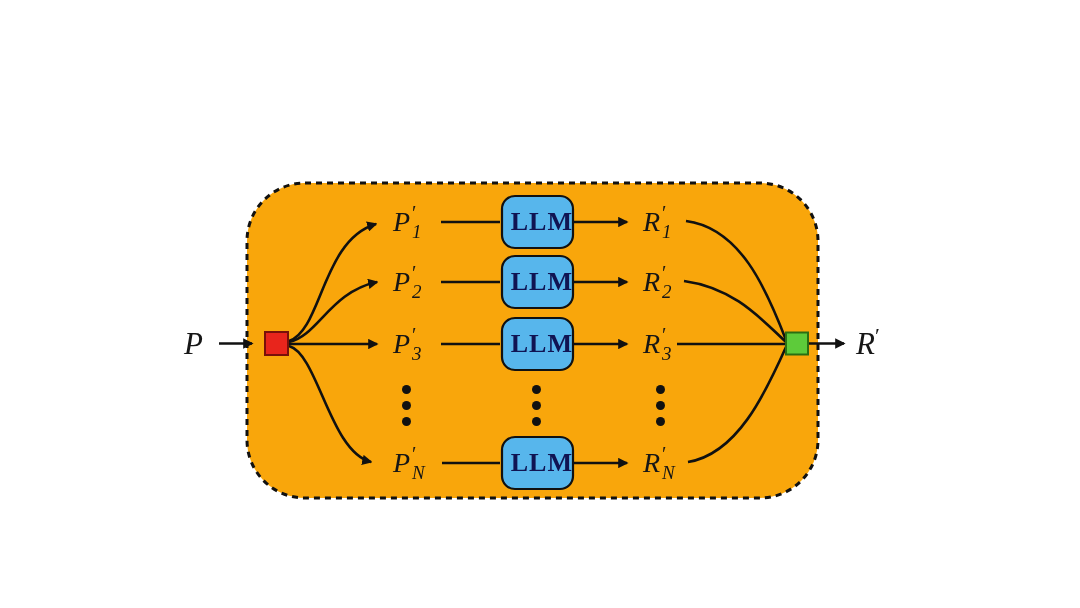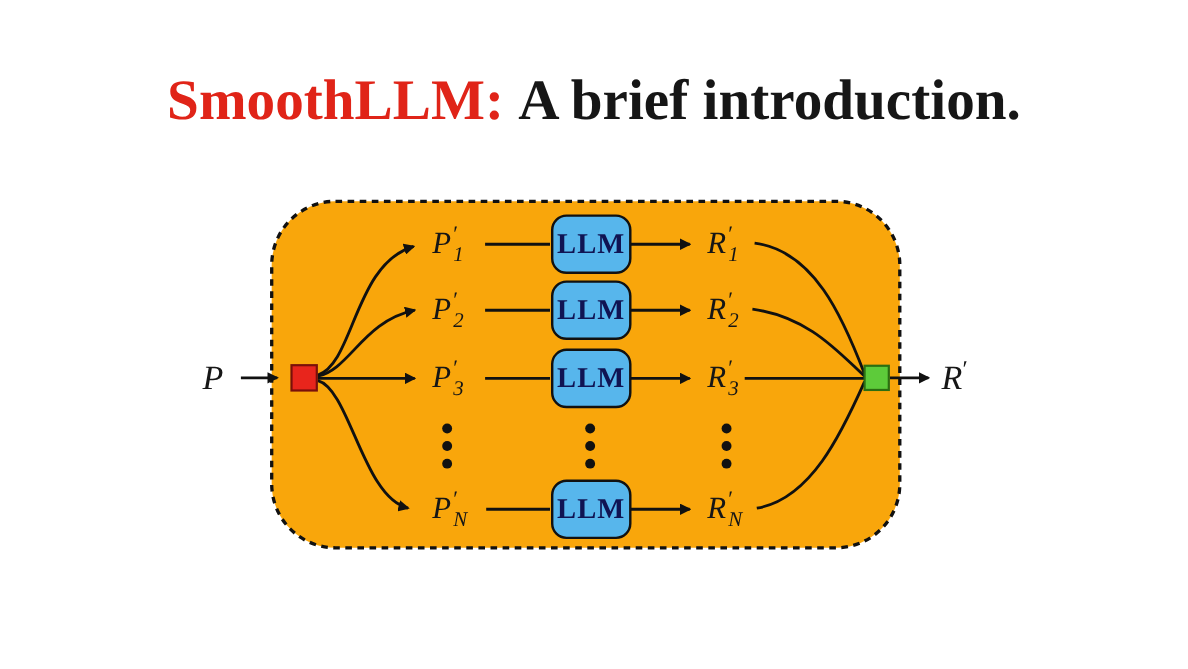--- a/index.html
+++ b/index.html
@@ -17,33 +17,32 @@
           font-family:"Liberation Serif",serif;font-style:italic;white-space:nowrap;}
   .row-label{font-size:28px;height:42px;}
   .row-label .base{display:inline-block;line-height:42px;}
   .ss{display:inline-block;position:relative;width:16px;height:42px;vertical-align:top;}
   .ss .prime{position:absolute;top:2px;left:2px;font-size:20px;line-height:1;font-style:normal;}
   .ss .sub{position:absolute;bottom:2px;left:2px;font-size:19px;line-height:1;}
   .io-label{font-size:31px;height:44px;line-height:44px;}
   .oprime{font-size:22px;position:relative;top:-11px;font-style:normal;}
   
   .llm-text{position:absolute;z-index:2;width:71px;height:32px;line-height:32px;
-            text-align:center;font-size:26px;font-weight:600;letter-spacing:1px;
+            text-align:right;font-size:26px;font-weight:600;letter-spacing:1px;
             color:var(--llm-text,#101453);font-family:"Liberation Serif",serif;}
   
   .vdots{position:absolute;z-index:2;display:flex;flex-direction:column;gap:7px;}
   .vdots i{display:block;width:9px;height:9px;border-radius:50%;
            background:var(--line-color,#111);}
 </style>
 </head>
 <body>
 
 <div class="page">
 
-  <h1 class="title"><span class="t-highlight">SmoothLLM:</span><span class="t-rest">A brief introduction.</span></h1>
 
   <svg class="diagram-svg" width="1080" height="608" viewBox="0 0 1080 608">
     <defs>
       <marker id="arrow" viewBox="0 0 10 10" refX="8.5" refY="5" markerWidth="4" markerHeight="4" orient="auto-start-reverse">
         <path d="M0,0 L10,5 L0,10 z" fill="var(--line-color,#111)"></path>
       </marker>
     </defs>
 
     <rect x="247" y="183" width="571" height="315" rx="58" fill="var(--container-fill,#F9A60B)" stroke="var(--container-border,#111)" stroke-width="3" stroke-dasharray="6 5"></rect>
 

